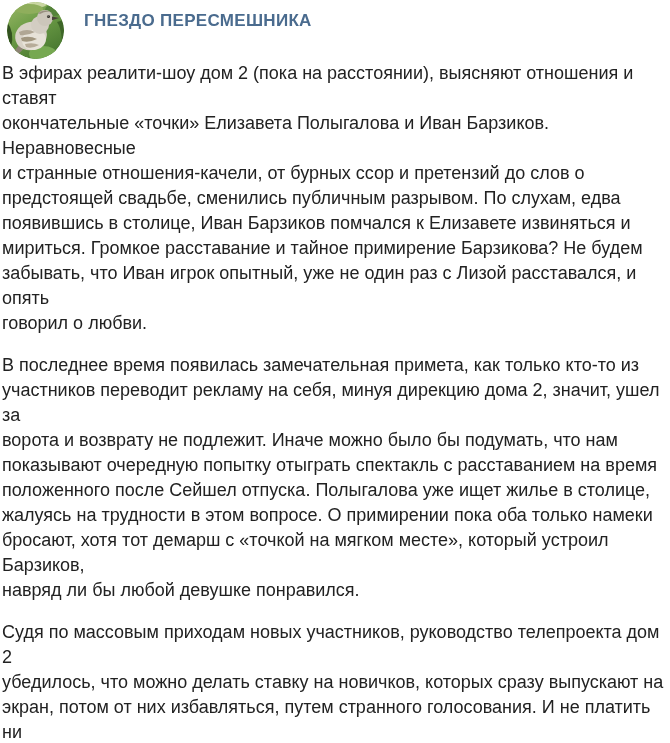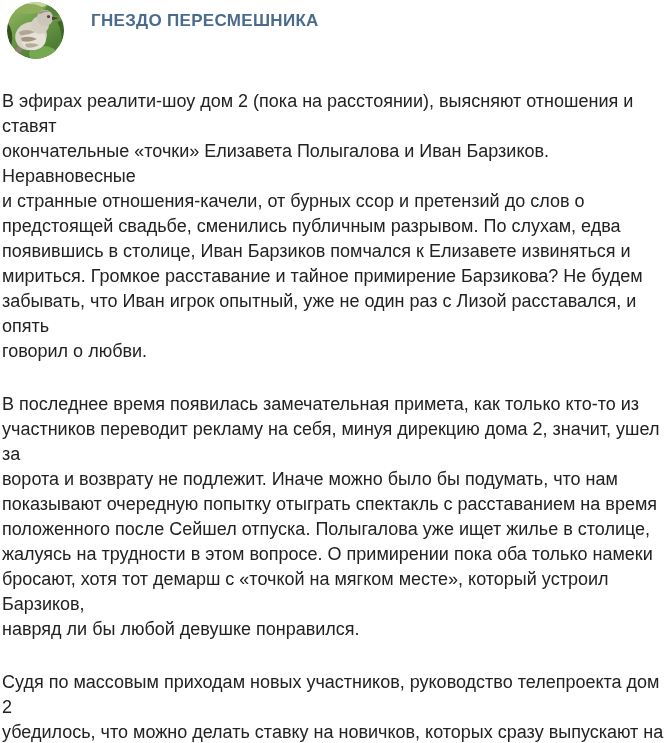--- a/index.html
+++ b/index.html
@@ -25,41 +25,40 @@
     top: 2px;
     width: 57px;
     height: 57px;
     border-radius: 50%;
     overflow: hidden;
     cursor: pointer;
   }
   .avatar svg { display: block; width: 57px; height: 57px; }
   .author {
     position: absolute;
-    left: 91px;
+    left: 84px;
     top: 10px;
     font-size: 17px;
     line-height: 21px;
     font-weight: bold;
     letter-spacing: 0.3px;
     color: var(--author-color, #4a6b8e);
     text-decoration: none;
     cursor: pointer;
     text-align: center;
   }
   .post-text {
     padding: 0 2px 0 2px;
   }
   .post-text p {
     font-size: 18px;
     line-height: 25px;
     color: var(--text-color, #222222);
     white-space: pre-line;
     margin-bottom: 17px;
-    margin-top: 28px;
   }
   .post-text p:last-child { margin-bottom: 0; }
 </style>
 </head>
 <body>
 
 <div class="post">
   <div class="post-header">
     <div class="avatar">
       <svg viewBox="0 0 57 57" aria-hidden="true">

